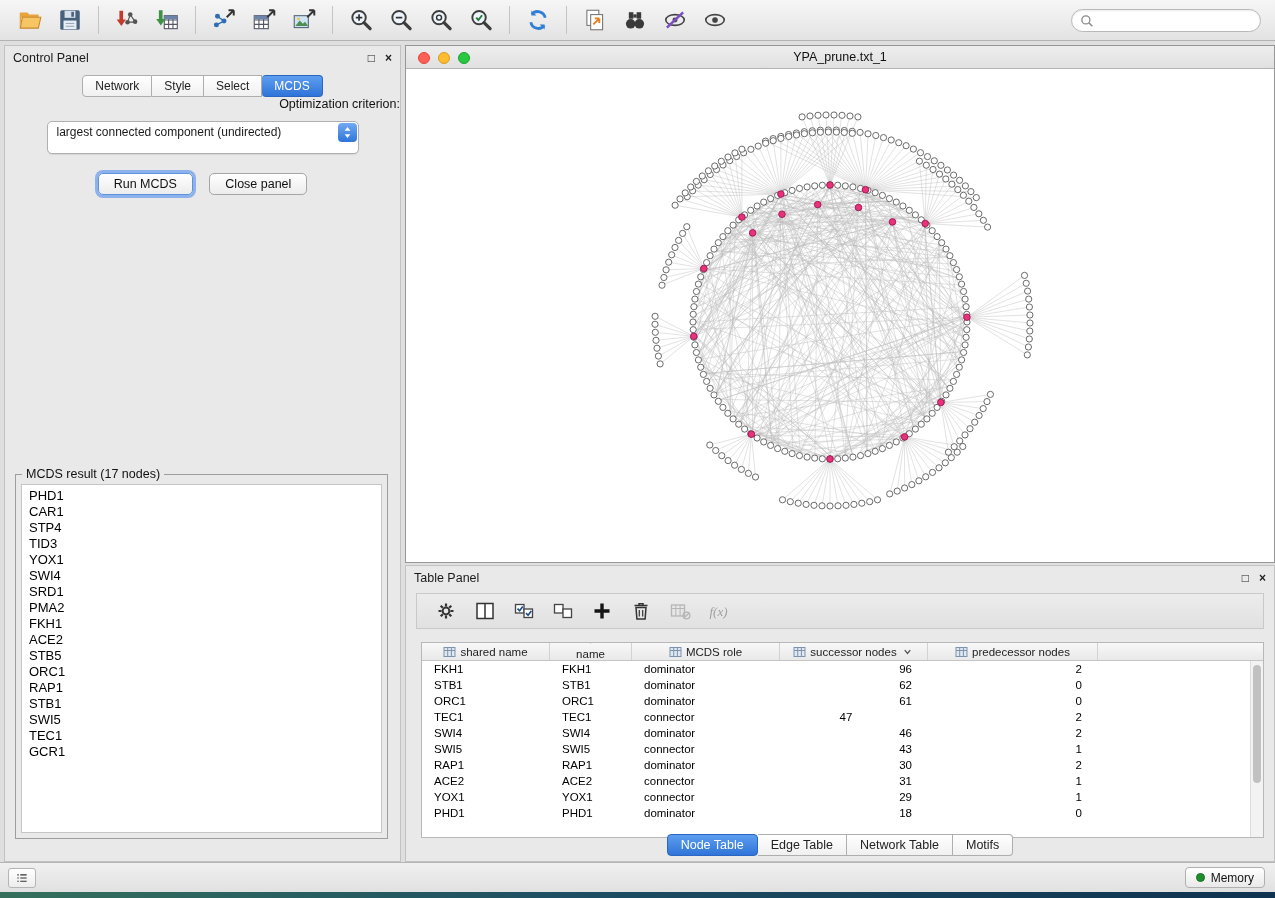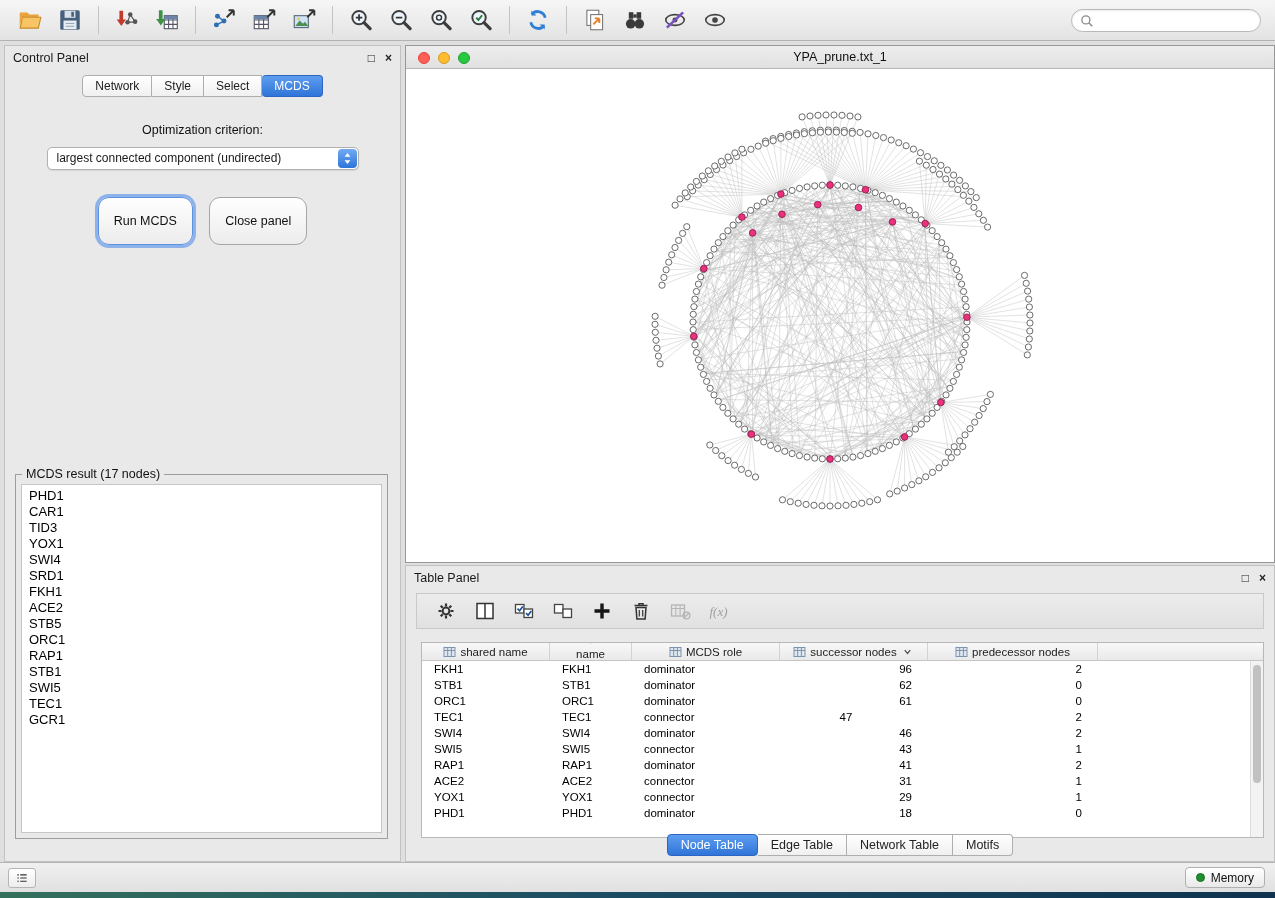--- a/index.html
+++ b/index.html
@@ -22,26 +22,26 @@
   .panel-btns{margin-left:auto;display:flex;gap:10px;align-items:center}
   .panel-btn{font-size:12px;line-height:12px;color:#222;font-weight:bold;cursor:default}
 
   
   #control-panel{position:absolute;left:4px;top:45px;width:397px;height:817px;background:#e9e9e9;border:1px solid #c2c2c2}
   #cp-tabs{display:flex;justify-content:center;margin-top:5px}
   .cp-tab{padding:3px 12px;font-size:12px;background:linear-gradient(#fff,#f0f0f0);border:1px solid #aeaeae;border-left:none;color:#222}
   .cp-tab:first-child{border-left:1px solid #aeaeae;border-radius:4px 0 0 4px}
   .cp-tab:last-child{border-radius:0 4px 4px 0}
   .cp-tab.selected{background:linear-gradient(#5e9ef0,#2f74d8);border-color:#2a66c2;color:#fff;border-radius:4px}
-  .cp-opt-label{margin-top:26px;text-align:center;font-size:12.5px;color:#111}
-  .dropdown{position:relative;width:312px;height:23px;margin:10px auto 0;background:#fff;border:1px solid #b0b0b0;border-radius:5px;font-size:12px;line-height:21px;padding:0 26px 0 9px;box-shadow:0 1px 1px rgba(0,0,0,.08)}
+  .cp-opt-label{text-align:right;font-size:12.5px;color:#111}
+  .dropdown{position:relative;width:312px;height:33px;margin:10px auto 0;background:#fff;border:1px solid #b0b0b0;border-radius:5px;font-size:12px;line-height:21px;padding:0 26px 0 9px;box-shadow:0 1px 1px rgba(0,0,0,.08)}
   .dd-stepper{position:absolute;right:1px;top:1px;width:19px;height:19px;border-radius:4px;background:linear-gradient(#72aaf2,#2e74d9);display:flex;align-items:center;justify-content:center}
   .dd-stepper svg{width:9px;height:15px}
   .cp-buttons{margin-top:15px;text-align:center}
-  .btn{font-family:inherit;font-size:12.5px;padding:16px 15px;border-radius:11px;border:1px solid #a6a6a6;background:linear-gradient(#fff,#ececec);color:#111;margin:12px 6px}
+  .btn{font-family:inherit;font-size:12.5px;padding:3px 15px;border-radius:5px;border:1px solid #a6a6a6;background:linear-gradient(#fff,#ececec);color:#111;margin:4px 6px}
   .btn.focus-ring{box-shadow:0 0 0 3px rgba(92,148,236,.65);border-color:#5c93e0}
   #result-fieldset{position:absolute;left:10px;right:12px;top:421px;bottom:22px;border:1px solid #9d9d9d;padding:0}
   #result-fieldset legend{font-size:12.5px;margin-left:6px;padding:0 4px;color:#111}
   #result-list{position:absolute;left:5px;right:5px;top:3px;bottom:5px;background:#fff;border:1px solid #c6c6c6;overflow:hidden;padding:3px 0 0 7px}
   .result-item{font-size:13px;line-height:16px;color:#000}
 
   
   #network-window{position:absolute;left:405px;top:45px;width:870px;height:518px;background:#fff;border:1px solid #979797}
   #nw-titlebar{position:relative;height:23px;background:linear-gradient(#eeeeee,#e0e0e0);border-bottom:1px solid #b5b5b5;display:flex;align-items:center;justify-content:center;font-size:12.5px;color:#111}
   .traffic{position:absolute;left:12px;top:6px;display:flex;gap:8px}
@@ -253,24 +253,26 @@
     </div>
     <div class="cp-buttons">
       <button class="btn focus-ring">Run MCDS</button>
       <button class="btn">Close panel</button>
     </div>
     <fieldset id="result-fieldset">
       <legend>MCDS result (17 nodes)</legend>
       <div id="result-list">
           <div class="result-item">PHD1</div>
           <div class="result-item">CAR1</div>
+          <div class="result-item">STP4</div>
           <div class="result-item">TID3</div>
           <div class="result-item">YOX1</div>
           <div class="result-item">SWI4</div>
           <div class="result-item">SRD1</div>
+          <div class="result-item">PMA2</div>
           <div class="result-item">FKH1</div>
           <div class="result-item">ACE2</div>
           <div class="result-item">STB5</div>
           <div class="result-item">ORC1</div>
           <div class="result-item">RAP1</div>
           <div class="result-item">STB1</div>
           <div class="result-item">SWI5</div>
           <div class="result-item">TEC1</div>
           <div class="result-item">GCR1</div>
         </div>
@@ -1246,21 +1248,21 @@
             <div class="td" style="width: 128px;">SWI5</div>
             <div class="td" style="width: 82px;">SWI5</div>
             <div class="td" style="width: 148px;">connector</div>
             <div class="td num" style="width: 148px;">43</div>
             <div class="td num" style="width: 170px;">1</div>
           </div>
           <div class="tr">
             <div class="td" style="width: 128px;">RAP1</div>
             <div class="td" style="width: 82px;">RAP1</div>
             <div class="td" style="width: 148px;">dominator</div>
-            <div class="td num" style="width: 148px;">41</div>
+            <div class="td num" style="width: 148px;">30</div>
             <div class="td num" style="width: 170px;">2</div>
           </div>
           <div class="tr">
             <div class="td" style="width: 128px;">ACE2</div>
             <div class="td" style="width: 82px;">ACE2</div>
             <div class="td" style="width: 148px;">connector</div>
             <div class="td num" style="width: 148px;">31</div>
             <div class="td num" style="width: 170px;">1</div>
           </div>
           <div class="tr">

